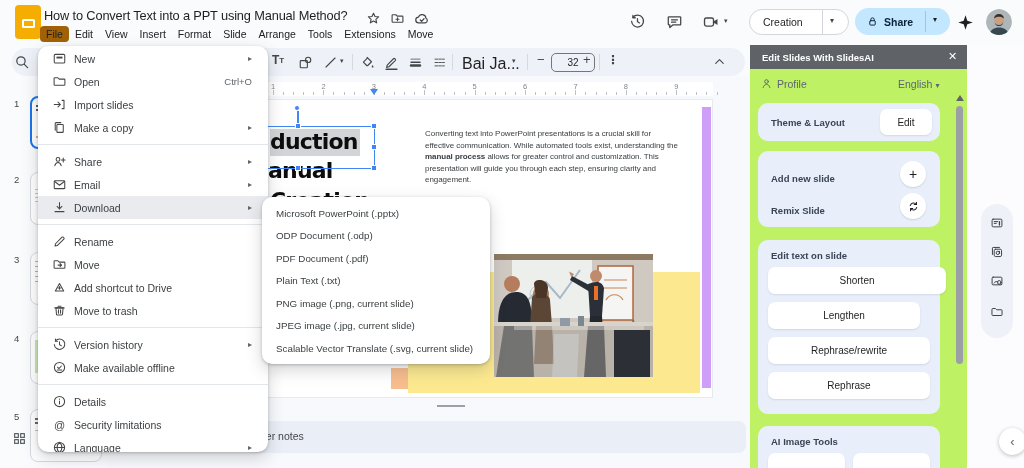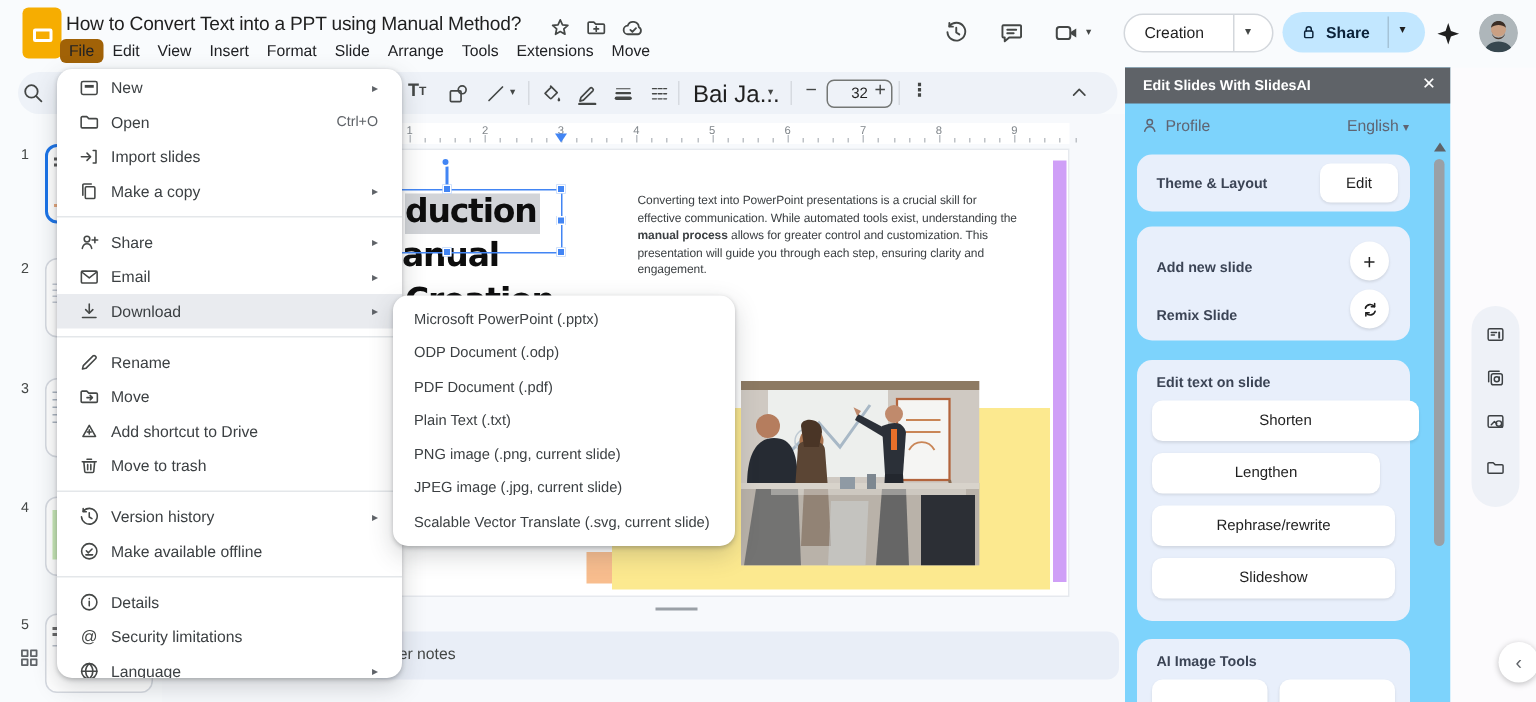--- a/index.html
+++ b/index.html
@@ -27,21 +27,21 @@
 .menu-panel{background:#fff;border-radius:10px;box-shadow:0 1px 3px rgba(60,64,67,.3),0 6px 16px rgba(60,64,67,.22);overflow:hidden;z-index:30}
 #file-menu{left:38px;top:46px;width:230px;height:406px;padding:1px 0}
 #dl-menu{left:262px;top:197px;width:228px;height:167px;padding:5px 0;z-index:31}
 .fm-row{height:23px;display:flex;align-items:center;padding:0 16px 0 14px;position:relative}
 .fm-row .lbl{font-size:10.5px;color:#3c4043;margin-left:7px}
 .fm-row .sc{margin-left:auto;font-size:9.5px;color:#5f6368}
 .fm-row .arr{margin-left:auto;font-size:8px;color:#5f6368}
 .fm-row.hl{background:#e9ebef}
 .fm-div{height:1px;background:#e4e7ea;margin:5px 0}
 .dl-row{height:22.5px;display:flex;align-items:center;padding:0 14px;font-size:9.8px;color:#3c4043;white-space:nowrap}
-#rp{left:750px;top:45px;width:217px;height:423px;background:#7dd3fc;z-index:10}
+#rp{left:750px;top:45px;width:217px;height:423px;background:#bef264;z-index:10}
 #rp-hdr{left:0;top:0;width:217px;height:24px;background:#5f6368;display:flex;align-items:center;padding:0 12px}
 #rp-hdr .t{color:#fff;font-size:9.5px;font-weight:bold}
 .card{position:absolute;left:8px;width:182px;background:#e8effb;border-radius:10px}
 .card .clbl{font-size:9.5px;font-weight:bold;color:#3b4455}
 .wbtn{background:#fff;border-radius:7px;box-shadow:0 1px 2px rgba(0,0,0,.1);display:flex;align-items:center;justify-content:center;font-size:10px;color:#1f1f1f}
 .circ{background:#fff;border-radius:50%;box-shadow:0 1px 2px rgba(0,0,0,.12);display:flex;align-items:center;justify-content:center}
 #edge{left:967px;top:45px;width:57px;height:423px;background:#fcfbfd;z-index:10}
 .titfrag{position:absolute;font-weight:bold;color:#0d0d0d;font-size:22px;letter-spacing:-.8px;font-family:"DejaVu Sans",sans-serif;line-height:1}
 #bodytext{position:absolute;left:425px;top:128px;width:290px;font-size:8px;line-height:11.6px;color:#3c4043;letter-spacing:-.05px}
 .hdl{position:absolute;width:6px;height:6px;background:#4285f4;border:1px solid #fff;z-index:5}
@@ -565,21 +565,21 @@
           <path d="M14.5 3.5v3.4h-3.4M5.5 16.5v-3.4h3.4"></path>
         </svg>
       </div>
   </div>
   <div class="card" style="top:195px;height:174px">
     <span class="clbl abs" style="left:13px;top:10px">Edit text on slide</span>
     <div id="etx-btns">
         <div class="wbtn abs" style="left:10px;top:27px;width:178px;height:27px">Shorten</div>
         <div class="wbtn abs" style="left:10px;top:62px;width:152px;height:27px">Lengthen</div>
         <div class="wbtn abs" style="left:10px;top:97px;width:162px;height:27px">Rephrase/rewrite</div>
-        <div class="wbtn abs" style="left:10px;top:132px;width:162px;height:27px">Slideshow</div>
+        <div class="wbtn abs" style="left:10px;top:132px;width:162px;height:27px">Rephrase</div>
       </div>
   </div>
   <div class="card" style="top:381px;height:60px">
     <span class="clbl abs" style="left:13px;top:10px">AI Image Tools</span>
     <div class="wbtn abs" style="left:10px;top:27px;width:77px;height:26px"></div>
     <div class="wbtn abs" style="left:95px;top:27px;width:77px;height:26px"></div>
   </div>
   <div class="abs" style="left:206px;top:50px;width:0;height:0;border-left:4px solid transparent;border-right:4px solid transparent;border-bottom:6px solid #5f6368"></div>
   <div class="abs" style="left:206px;top:61px;width:7px;height:258px;background:#9aa0a6;border-radius:4px"></div>
 </div>

